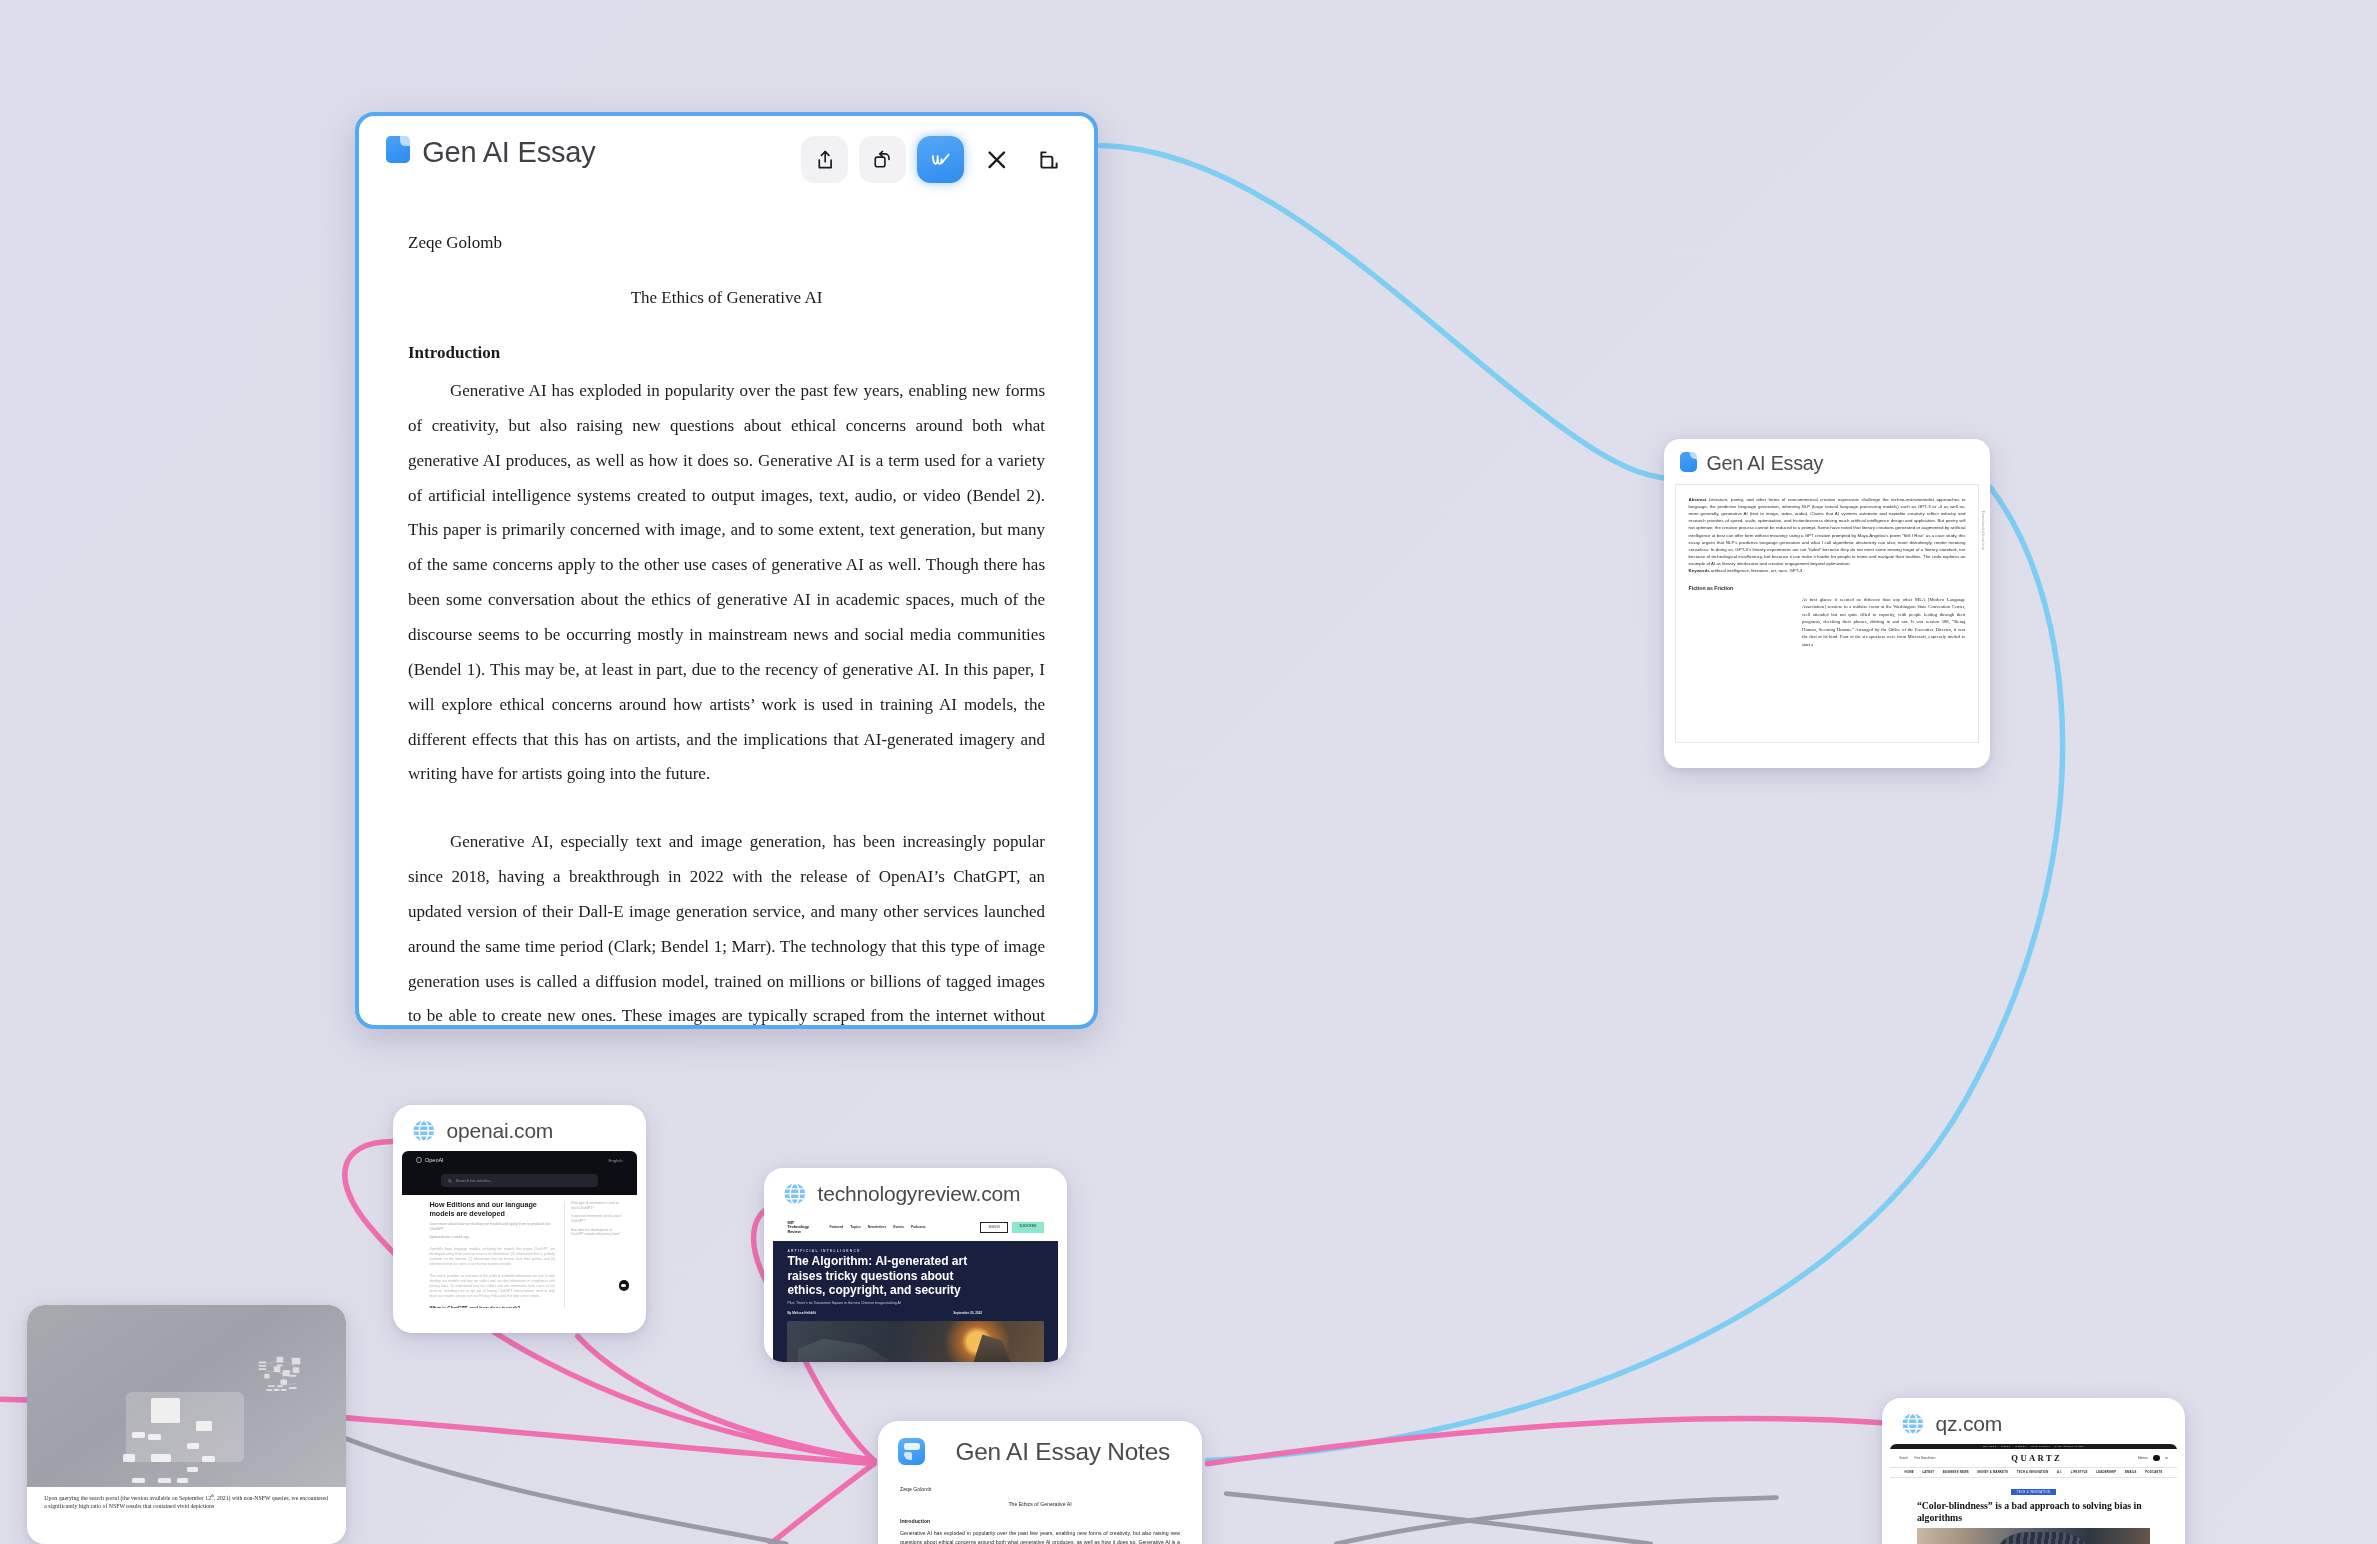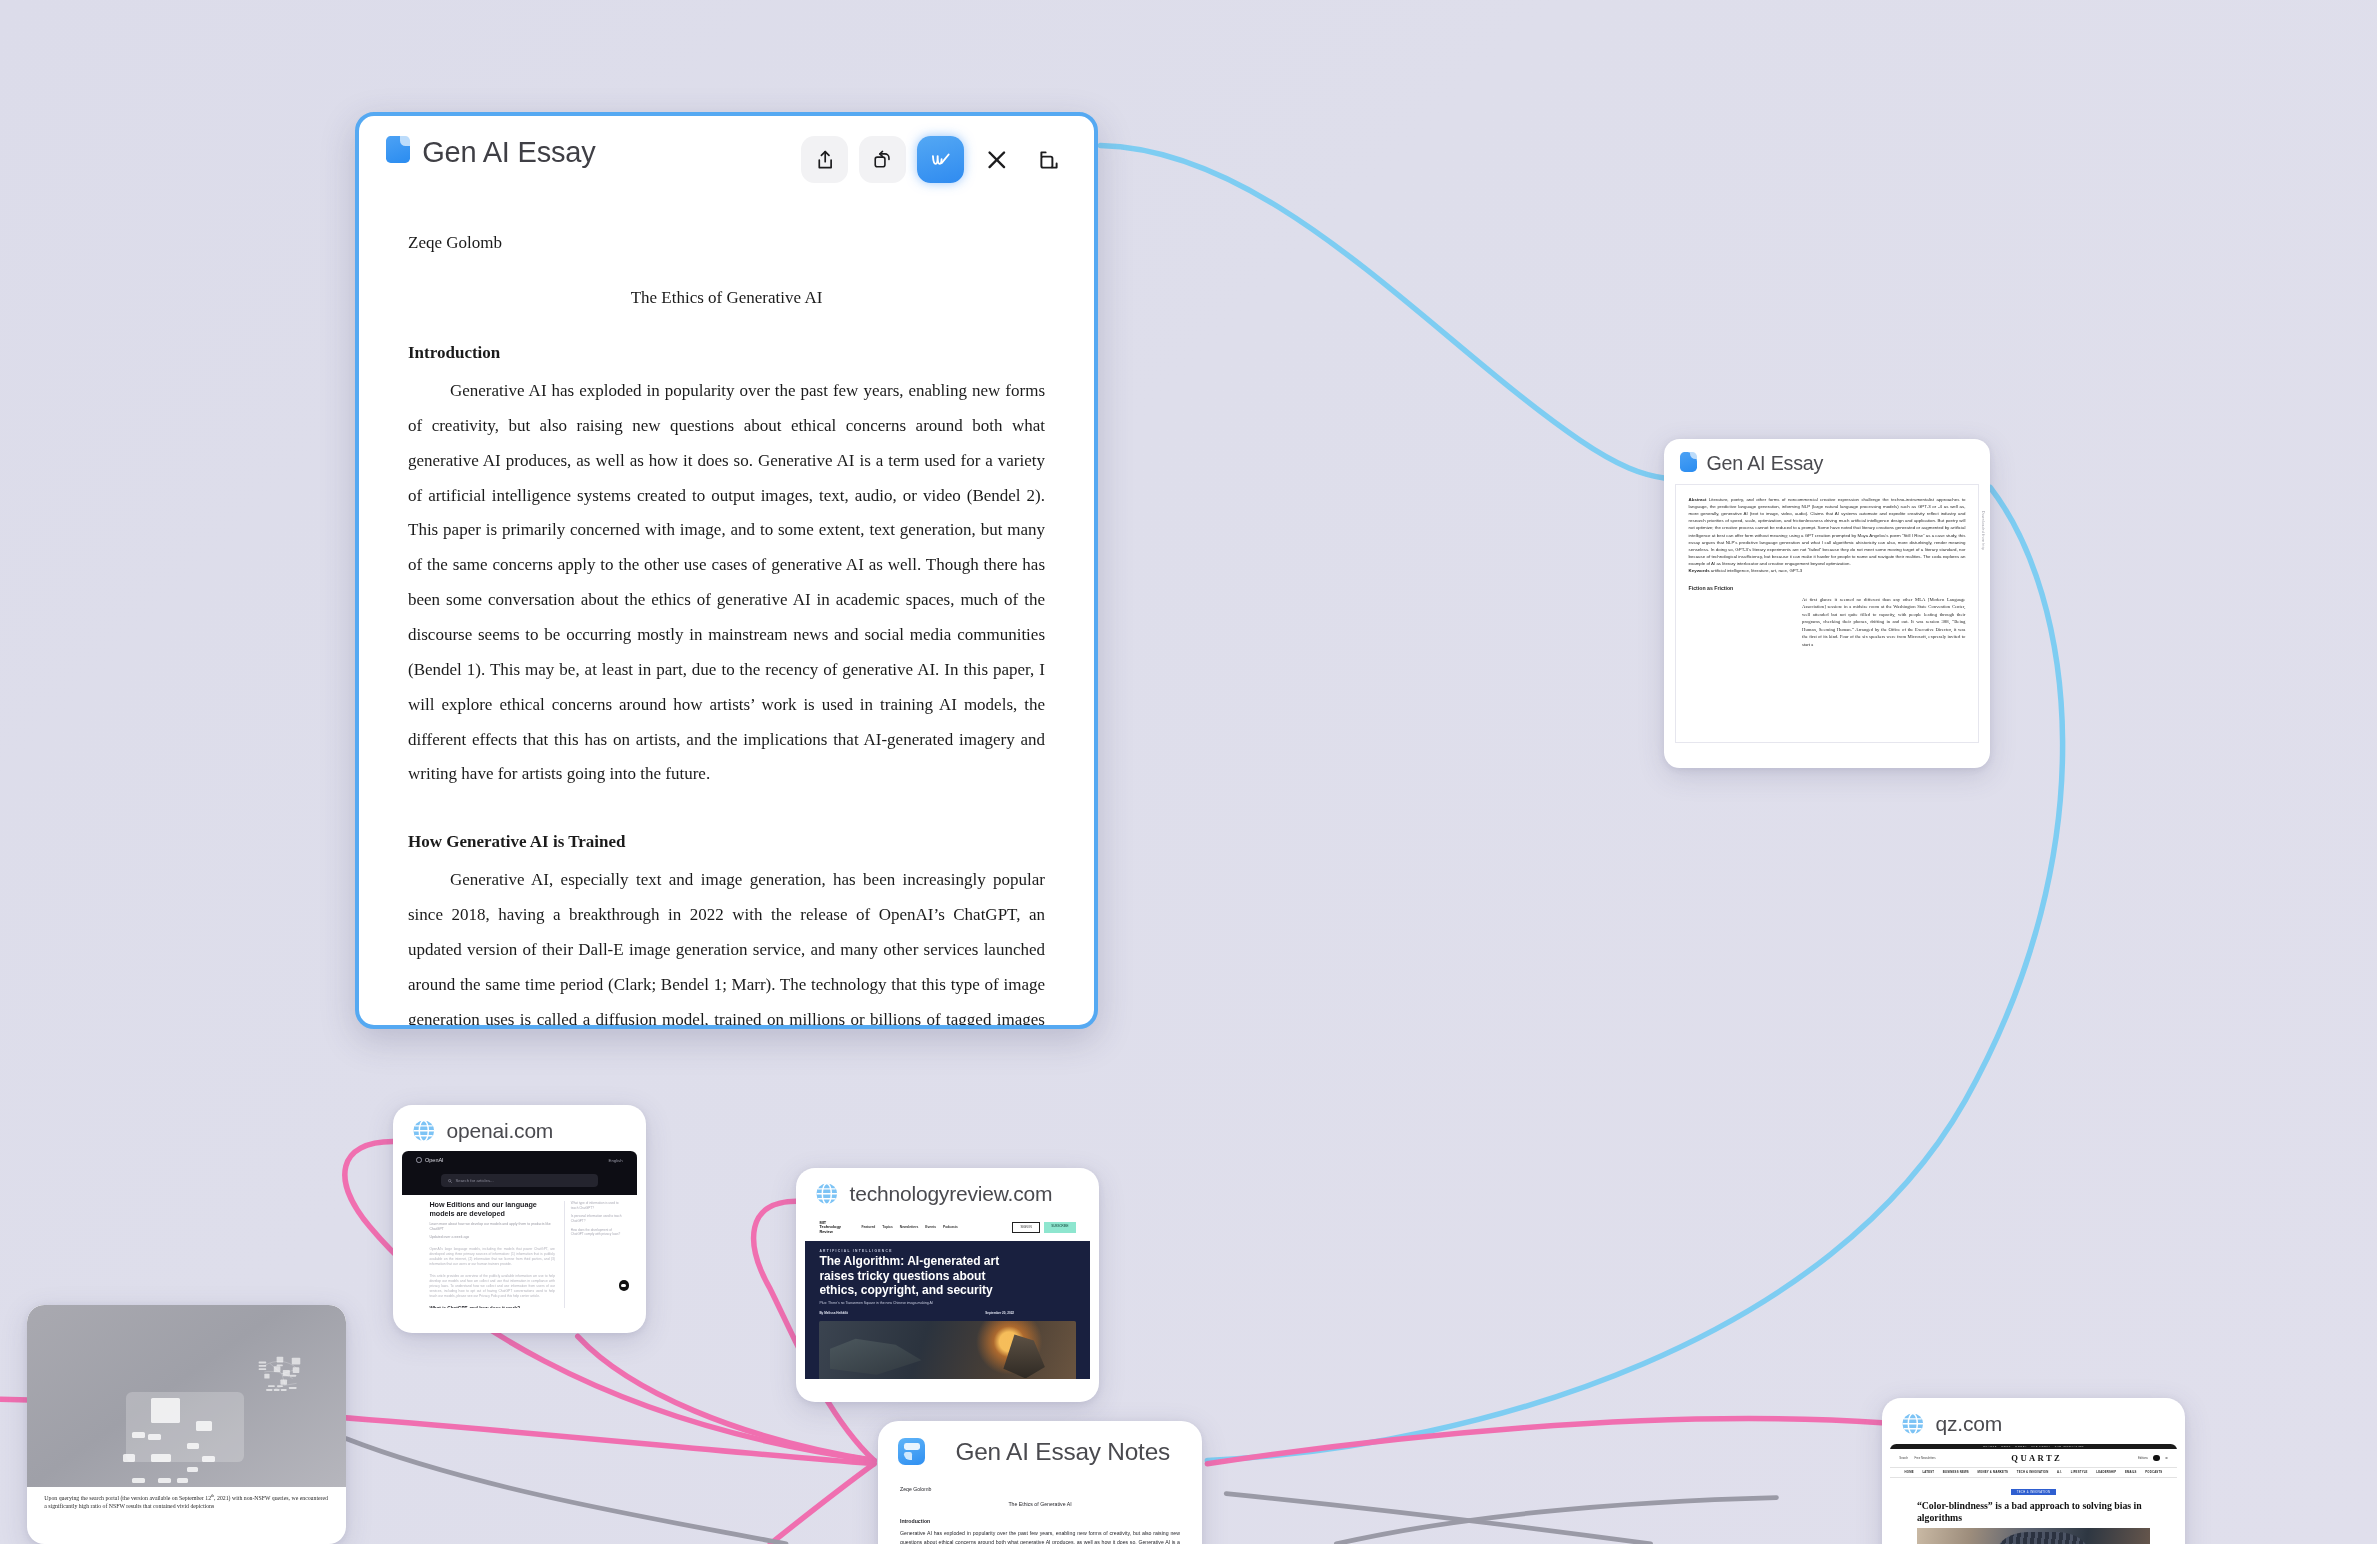--- a/index.html
+++ b/index.html
@@ -128,21 +128,21 @@
     writing-mode: vertical-rl;
     font-size: 3.6px; color: #9a9aa4; letter-spacing: 0.2px;
   }
 
   
   .web-card { border-radius: 19px; }
   .web-card .card-header { padding: 14px 17.3px 7.9px 19px; gap: 11px; }
   .web-card .card-title { font-size: 21px; color: #4a4a4f; }
 
   #openai-card { left: 393px; top: 1105px; width: 253px; height: 228px; }
-  #trev-card  { left: 796px; top: 1168px; width: 303px; height: 234px; }
+  #trev-card  { left: 764px; top: 1168px; width: 303px; height: 194px; }
   #qz-card    { left: 1882px; top: 1398px; width: 303px; height: 204px; }
 
   .shot { margin: 0 9.4px; border-radius: 6.3px 6.3px 0 0; overflow: hidden; height: 157px; position: relative; }
 
   
   .oai-top { background: #0d0d14; height: 44px; padding: 6.3px 14px; position: relative; }
   .oai-brand { color: #dcdce4; font-size: 5.5px; display: flex; align-items: center; gap: 3.1px; }
   .oai-brand .dot { width: 5.5px; height: 5.5px; border-radius: 50%; border: 1.1px solid #9a9aa8; }
   .oai-lang { position: absolute; right: 14px; top: 7px; color: #9a9aa8; font-size: 4.3px; }
   .oai-search {
@@ -358,21 +358,20 @@
         </button>
       </div>
     </div>
 
     <div class="doc-body">
       <div class="author">Zeqe Golomb</div>
       <div class="doc-title">The Ethics of Generative AI</div>
       <h4>Introduction</h4>
       <p>Generative AI has exploded in popularity over the past few years, enabling new forms of creativity, but also raising new questions about ethical concerns around both what generative AI produces, as well as how it does so. Generative AI is a term used for a variety of artificial intelligence systems created to output images, text, audio, or video (Bendel 2). This paper is primarily concerned with image, and to some extent, text generation, but many of the same concerns apply to the other use cases of generative AI as well. Though there has been some conversation about the ethics of generative AI in academic spaces, much of the discourse seems to be occurring mostly in mainstream news and social media communities (Bendel 1). This may be, at least in part, due to the recency of generative AI. In this paper, I will explore ethical concerns around how artists’ work is used in training AI models, the different effects that this has on artists, and the implications that AI-generated imagery and writing have for artists going into the future.</p>
       <div class="gap"></div>
-      <h4>How Generative AI is Trained</h4>
       <p>Generative AI, especially text and image generation, has been increasingly popular since 2018, having a breakthrough in 2022 with the release of OpenAI’s ChatGPT, an updated version of their Dall-E image generation service, and many other services launched around the same time period (Clark; Bendel 1; Marr). The technology that this type of image generation uses is called a diffusion model, trained on millions or billions of tagged images to be able to create new ones. These images are typically scraped from the internet without permission and without credit given</p>
     </div>
   </div>
 
   <div class="card" id="paper-card">
     <div class="card-header">
       <span class="file-icon" style="width:17.3px;height:20.4px">
           <i></i>
           <b style="width:7px;height:7px"></b>
         </span>

